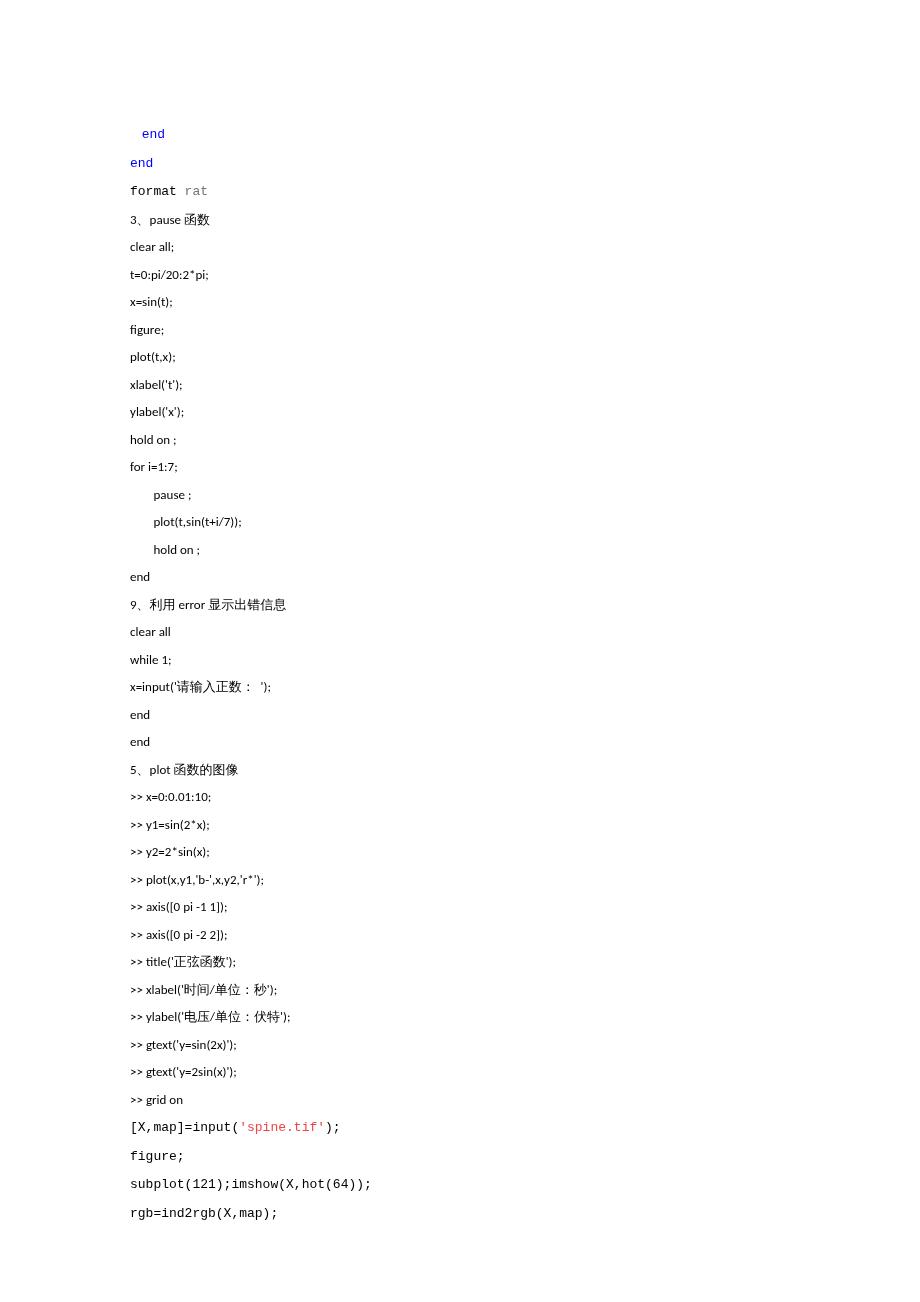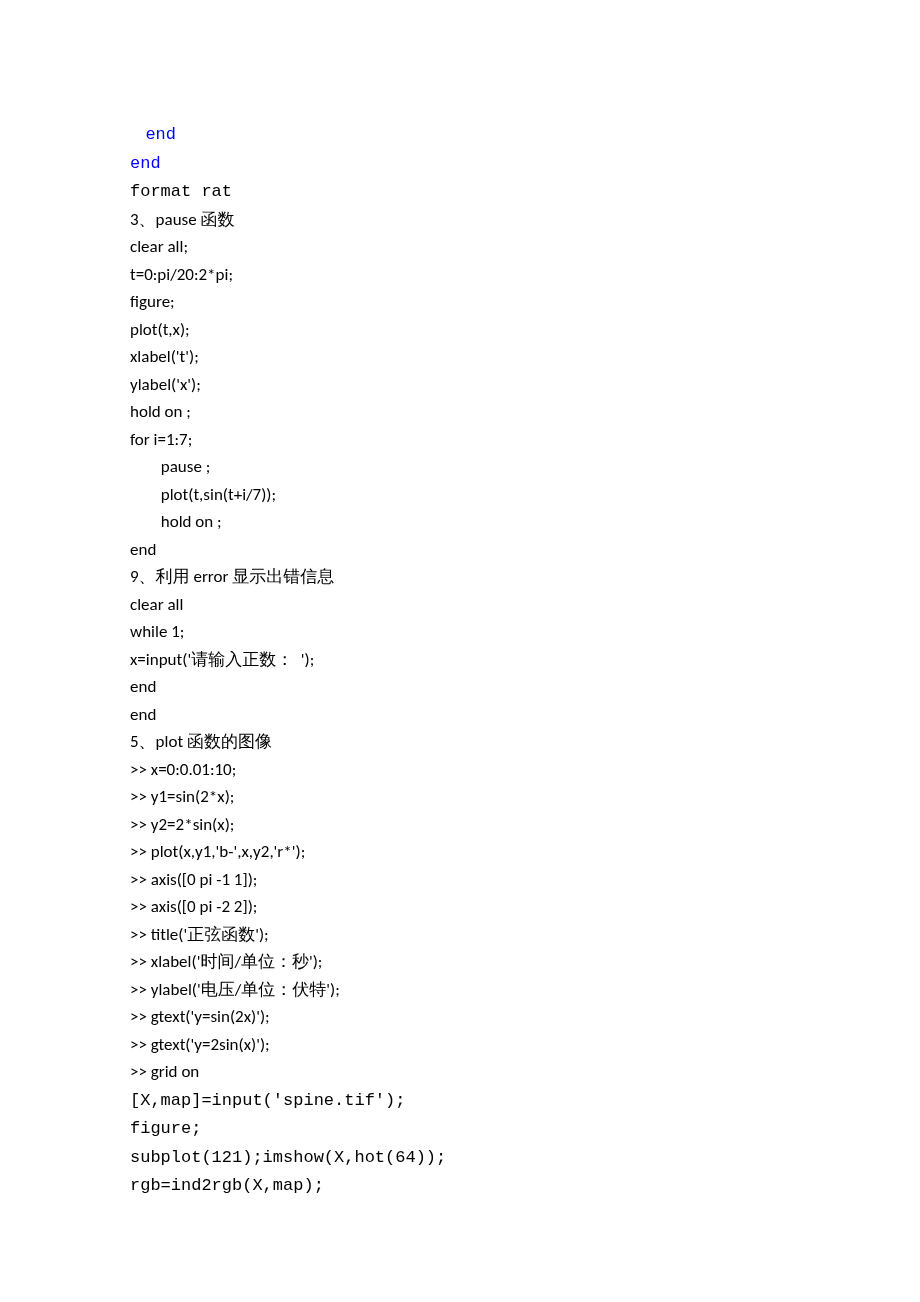--- a/index.html
+++ b/index.html
@@ -7,43 +7,44 @@
     padding: 0;
     background: #ffffff;
     width: 920px;
     font-family: "Calibri", "Microsoft YaHei", "SimSun", sans-serif;
   }
   .page {
     padding: 120px 130px 100px 130px;
     box-sizing: border-box;
   }
   .line {
-    font-size: 17px;
+    font-size: 13px;
     line-height: 27.5px;
     white-space: pre;
     color: #000000;
   }
   .mono {
     font-family: "Courier New", monospace;
   }
   .kw-blue { color: #0000ff; }
-  .kw-purple { color: #000000; }
-  .str-purple { color: #000000; }
+  .kw-purple { color: #737373; }
+  .str-purple { color: #ef4444; }
 </style>
 </head>
 <body>
 
 <div class="page">
   <div id="content">
       <div class="line"><span>    </span><span class="mono kw-blue">end</span></div>
       <div class="line"><span class="mono kw-blue">end</span></div>
       <div class="line"><span class="mono">format </span><span class="mono kw-purple">rat</span></div>
       <div class="line"><span>3、pause 函数</span></div>
       <div class="line"><span>clear all;</span></div>
       <div class="line"><span>t=0:pi/20:2*pi;</span></div>
+      <div class="line"><span>x=sin(t);</span></div>
       <div class="line"><span>figure;</span></div>
       <div class="line"><span>plot(t,x);</span></div>
       <div class="line"><span>xlabel('t');</span></div>
       <div class="line"><span>ylabel('x');</span></div>
       <div class="line"><span>hold on ;</span></div>
       <div class="line"><span>for i=1:7;</span></div>
       <div class="line"><span>        pause ;</span></div>
       <div class="line"><span>        plot(t,sin(t+i/7));</span></div>
       <div class="line"><span>        hold on ;</span></div>
       <div class="line"><span>end</span></div>

